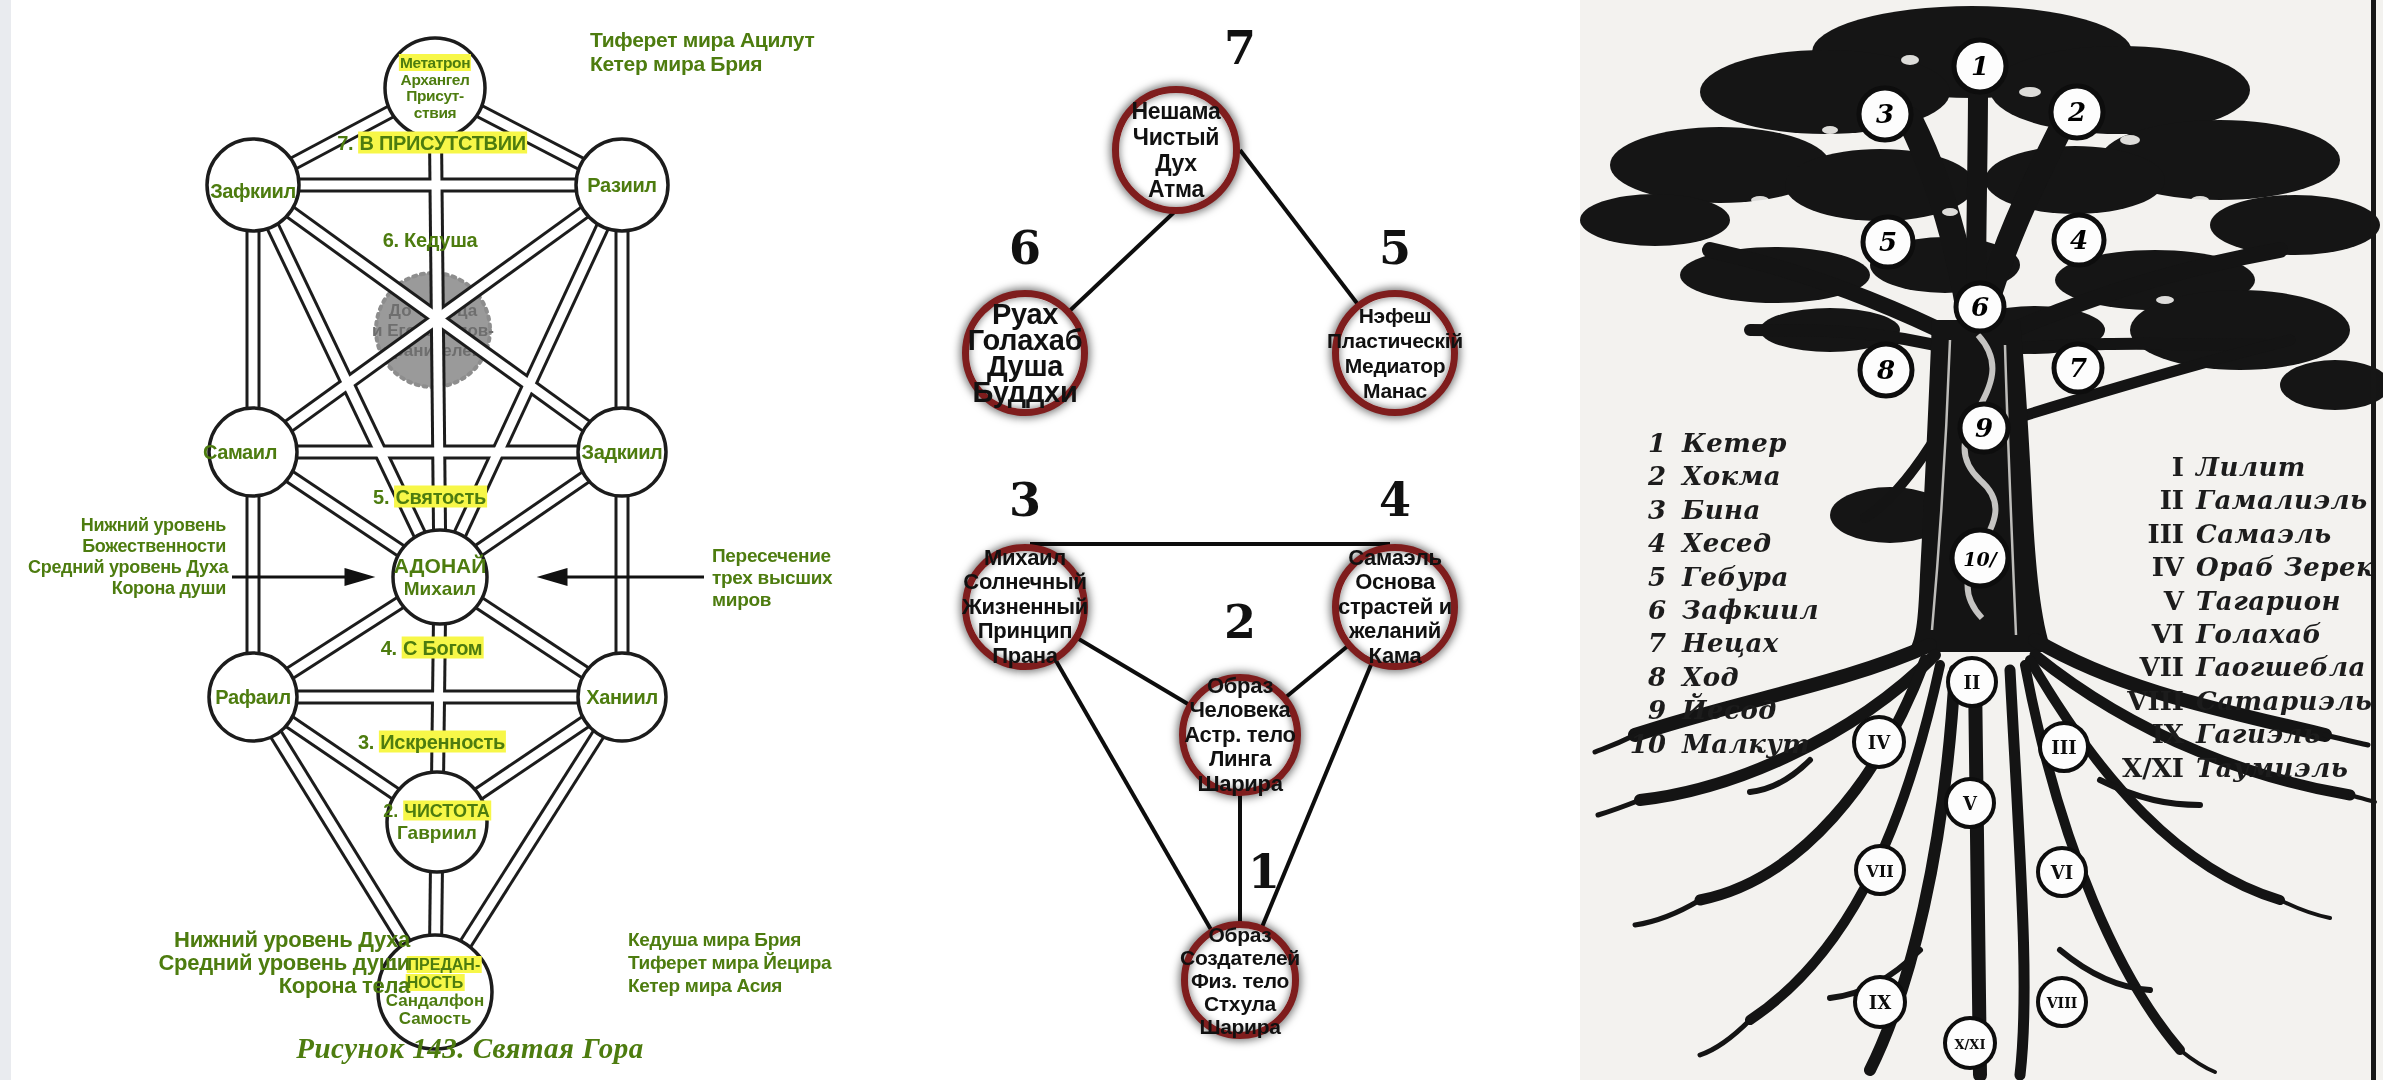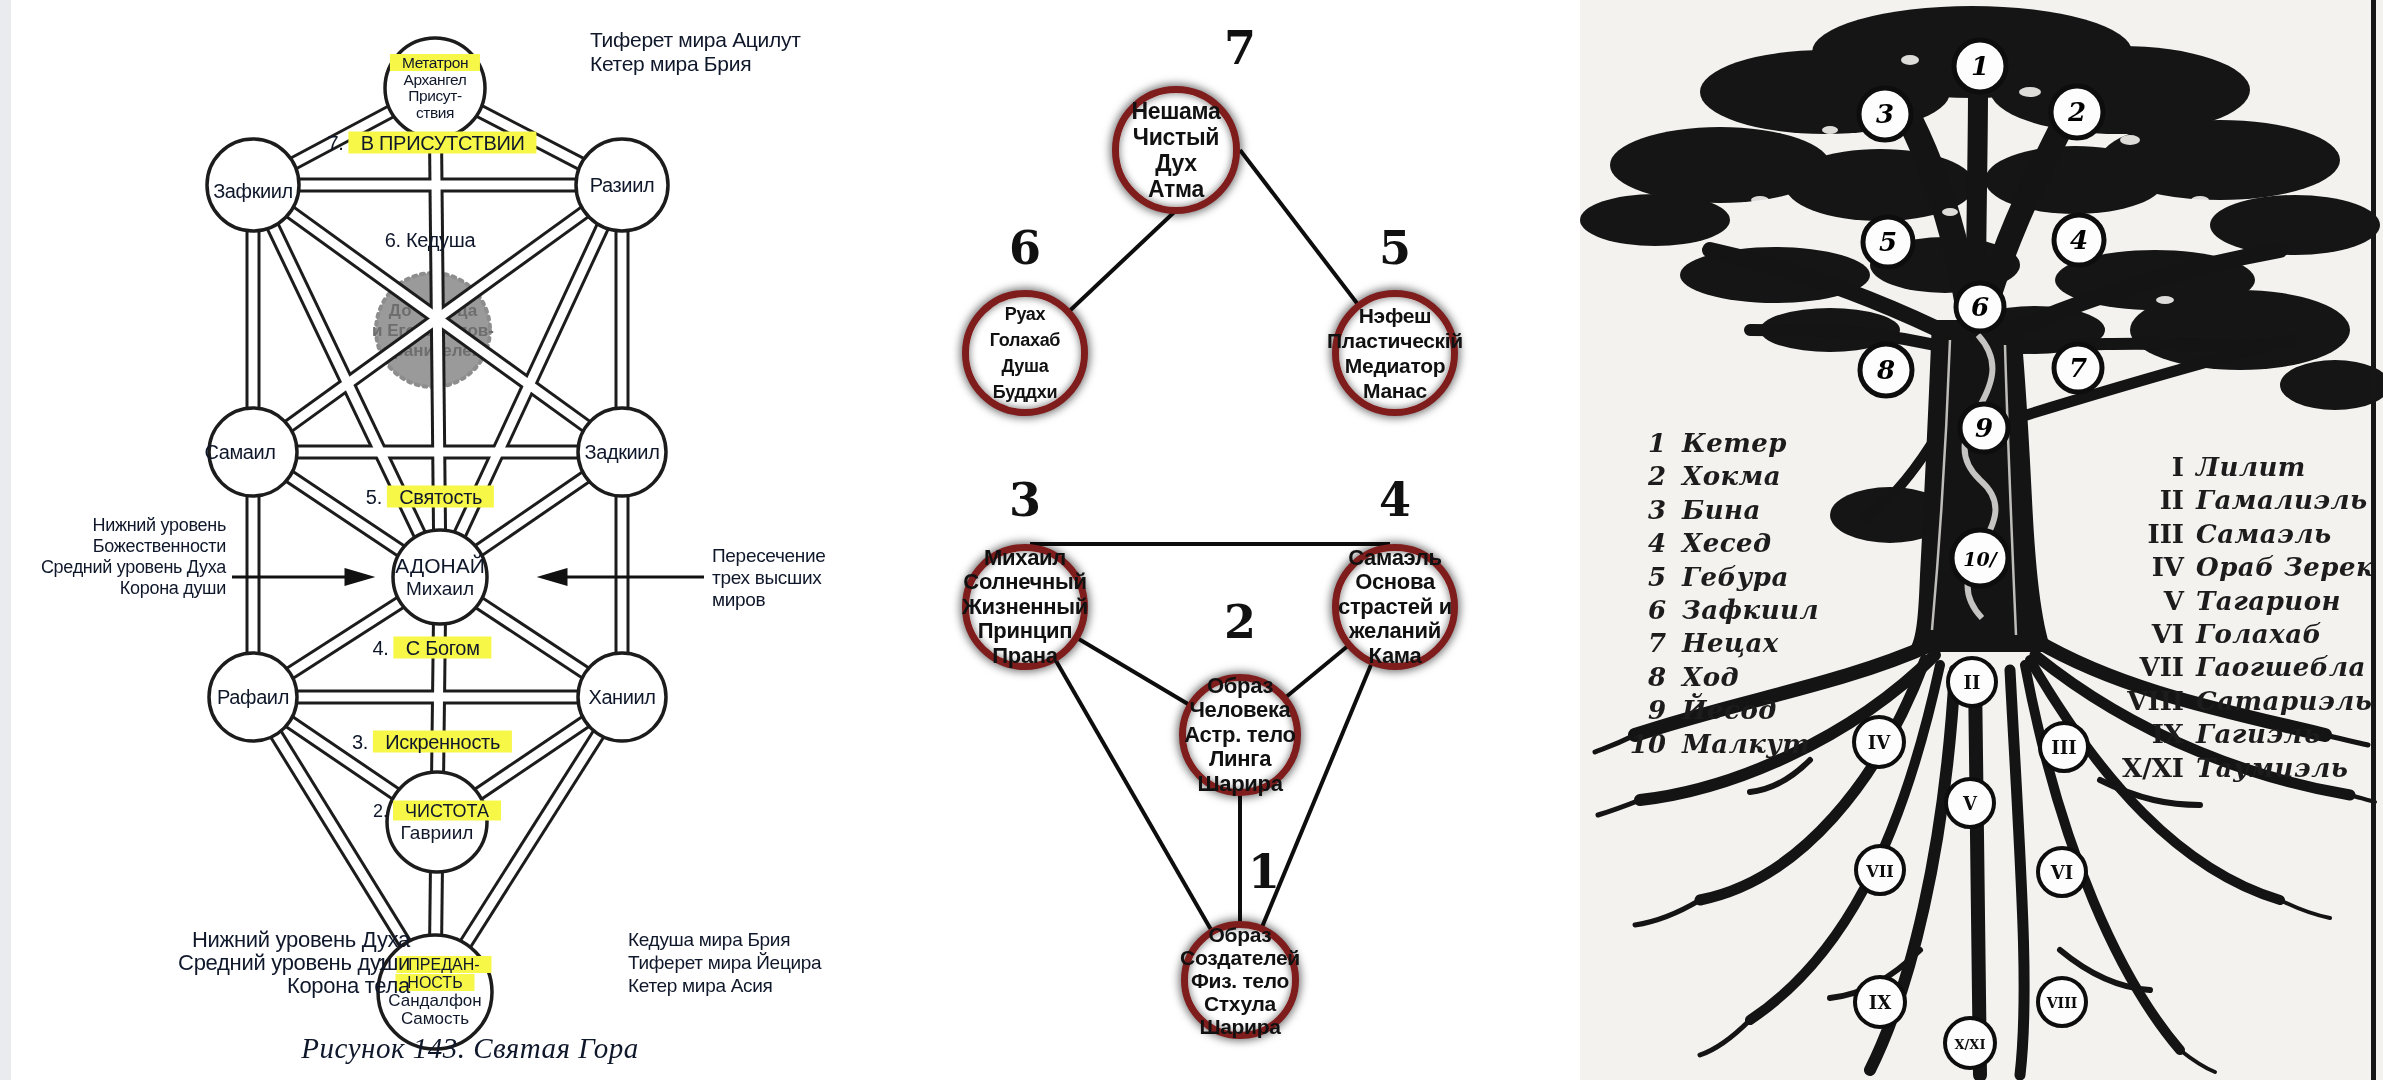--- a/index.html
+++ b/index.html
@@ -6,23 +6,23 @@
   .stage{position:relative;width:2383px;height:1080px;background:#ffffff;overflow:hidden;
          font-family:"Liberation Sans",sans-serif;color:#111;}
   .panel{position:absolute;top:0;height:1080px;}
   #leftP{left:0;width:950px;background:#ffffff;}
   #midP{left:950px;width:630px;background:#ffffff;}
   #rightP{left:1580px;width:803px;background:#f3f2ef;}
   .edge-strip{position:absolute;left:0;top:0;width:11px;height:1080px;background:#e9ebef;}
   svg{position:absolute;left:0;top:0;}
 
   
-  .t{position:absolute;font-weight:normal;color:#0f172a;white-space:nowrap;}
+  .t{position:absolute;font-weight:bold;color:#4d7c0f;white-space:nowrap;}
   .ctr{transform:translate(-50%,-50%);text-align:center;}
-  .hl{background:#f7f748;padding:0 12px;}
+  .hl{background:#f7f748;padding:0 1px;}
 
   
   .lvl{font-size:20px;letter-spacing:-0.3px;}
   .nodeName{font-size:20px;letter-spacing:-0.4px;}
   .small-lines{font-size:15.5px;line-height:16.5px;letter-spacing:-0.4px;}
   .note{font-size:18px;line-height:21px;letter-spacing:-0.3px;}
   .caption{font-family:"Liberation Serif",serif;font-style:italic;font-size:29px;letter-spacing:0.5px;}
 
   
   .mcircle{position:absolute;background:#fff;border:7px solid #7f1d1d;border-radius:50%;
@@ -225,21 +225,21 @@
 
     <div class="mcircle" style="left:162px;top:86px;width:128px;height:128px">
       <div class="mtxt" style="font-size:23px;line-height:26px">
         <div>Нешама</div>
         <div>Чистый</div>
         <div>Дух</div>
         <div>Атма</div>
       </div>
     </div>
     <div class="mcircle" style="left:12px;top:290px;width:126px;height:126px">
-      <div class="mtxt" style="font-size:18px;line-height:26px">
+      <div class="mtxt" style="font-size:29px;line-height:26px">
         <div>Руах</div>
         <div>Голахаб</div>
         <div>Душа</div>
         <div>Буддхи</div>
       </div>
     </div>
     <div class="mcircle" style="left:382px;top:290px;width:126px;height:126px">
       <div class="mtxt" style="font-size:21px;line-height:25px">
         <div>Нэфеш</div>
         <div>Пластическій</div>

